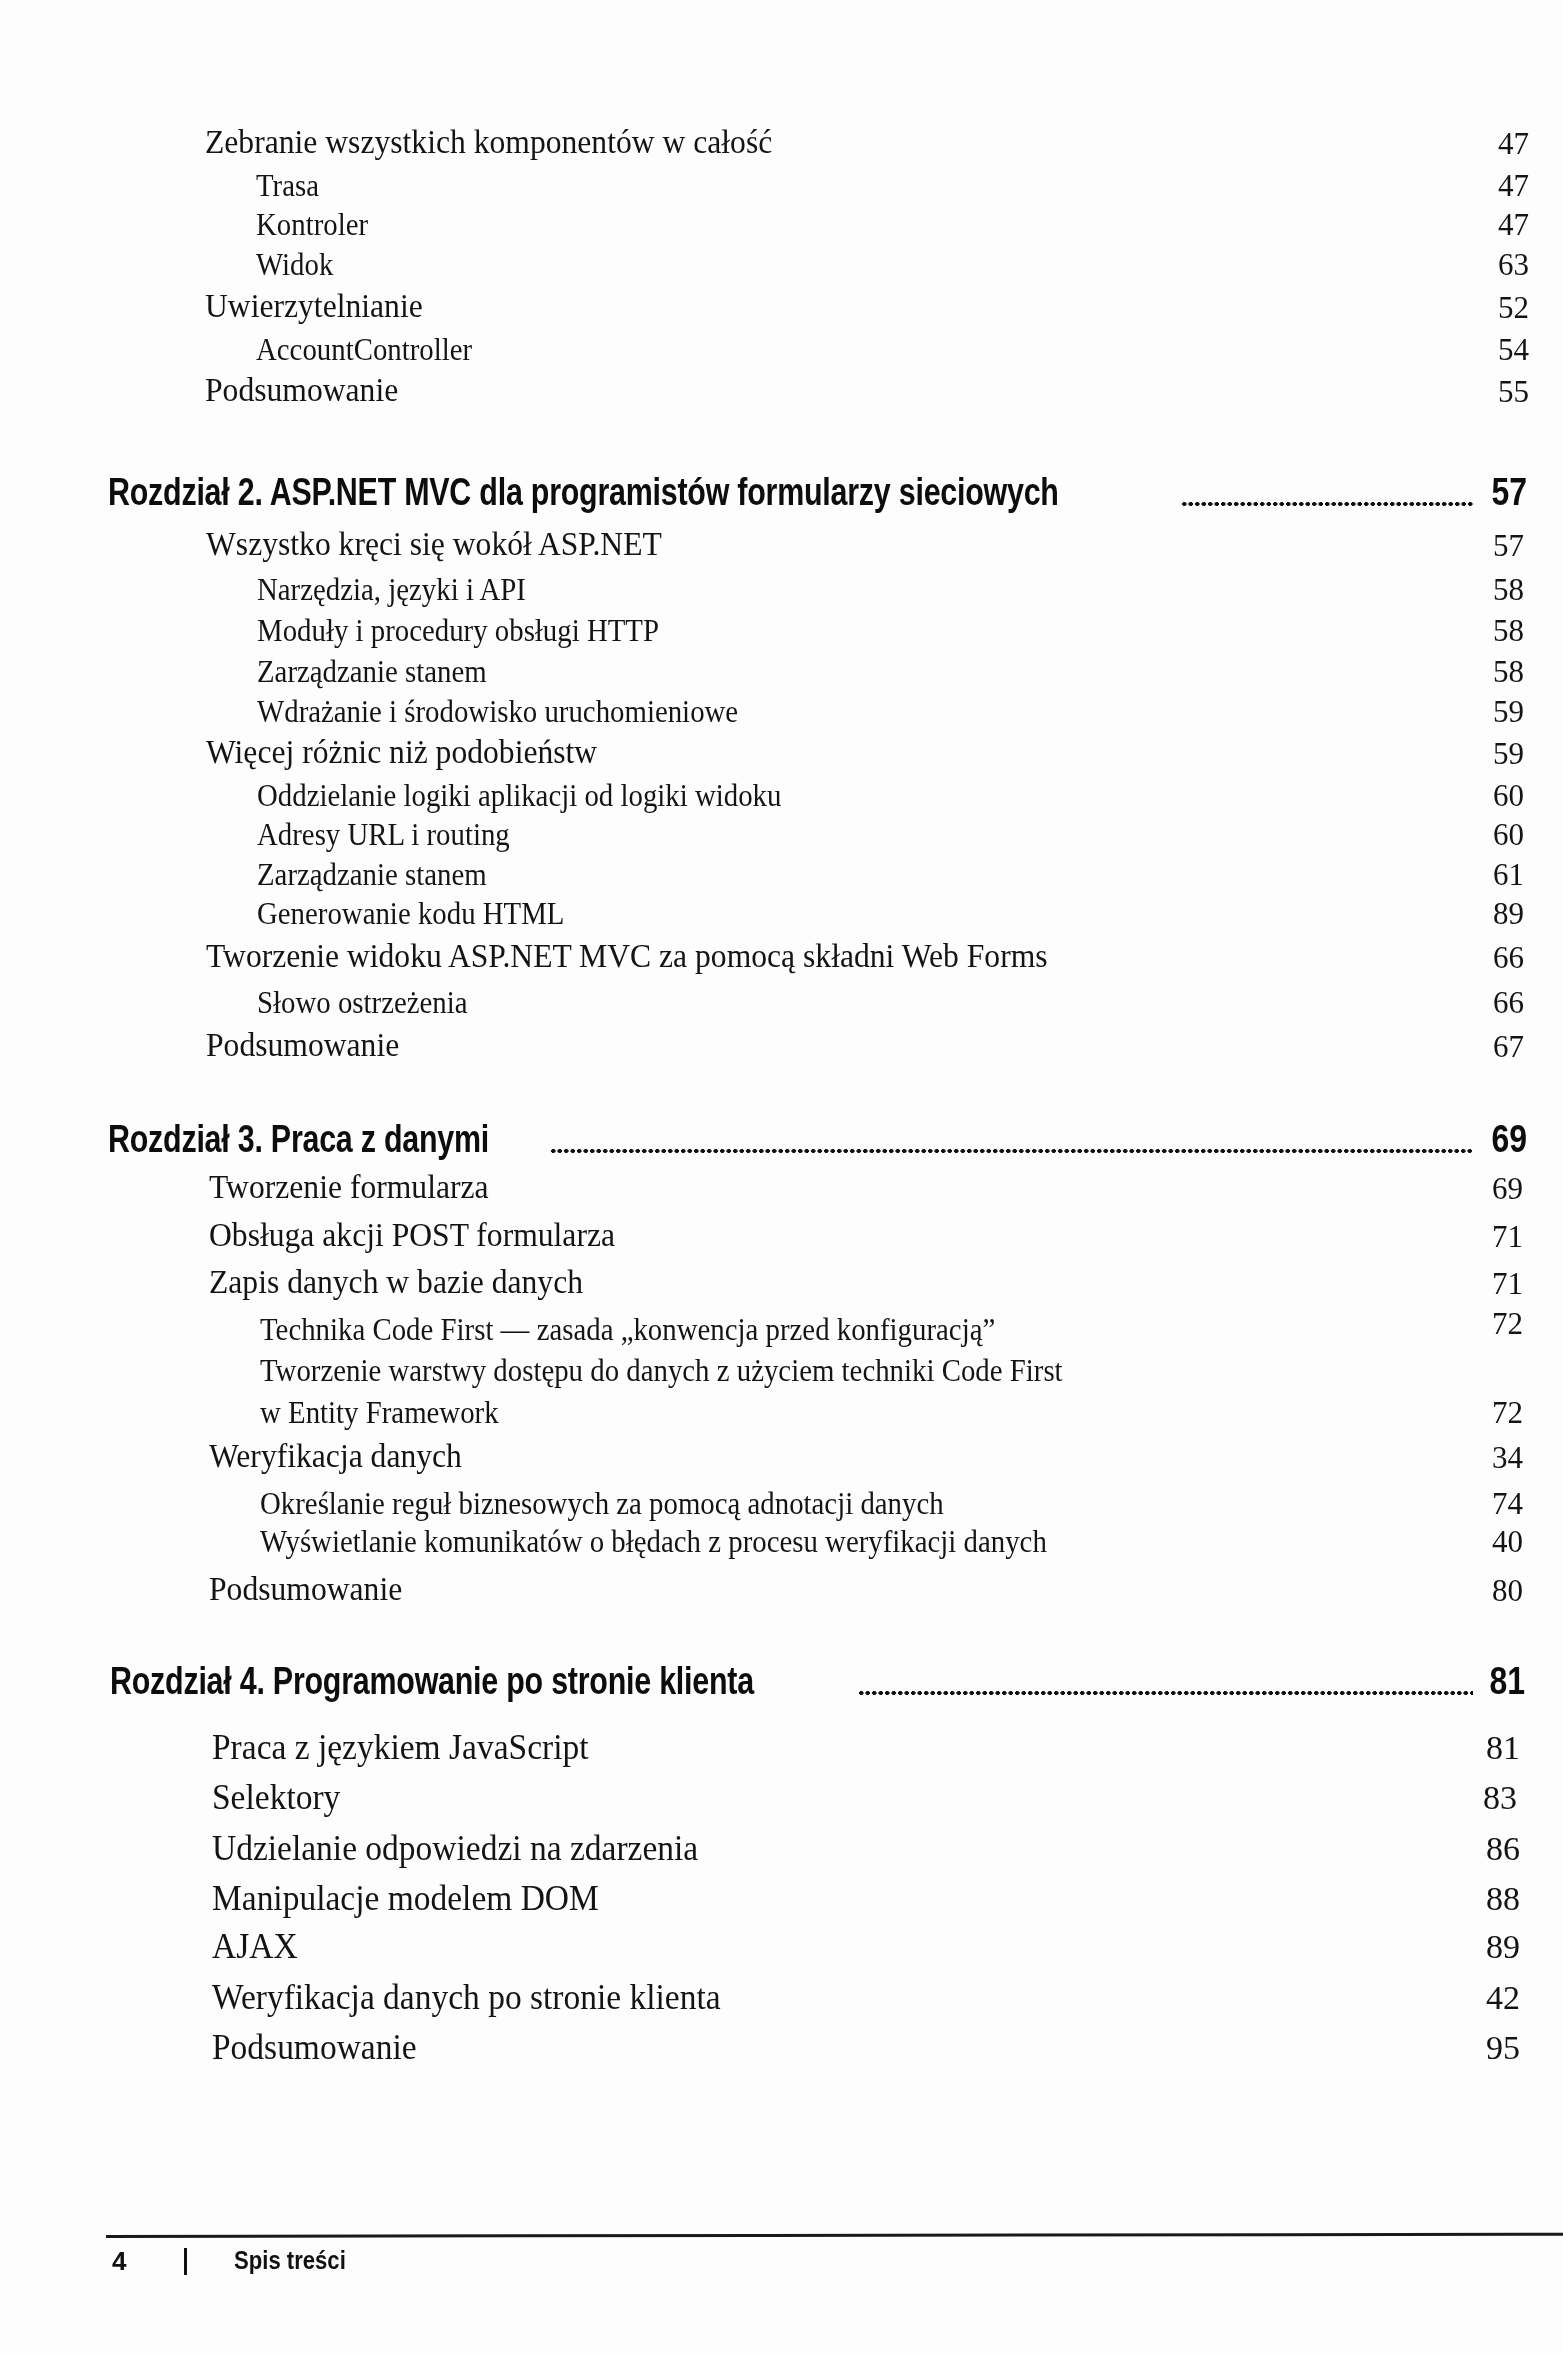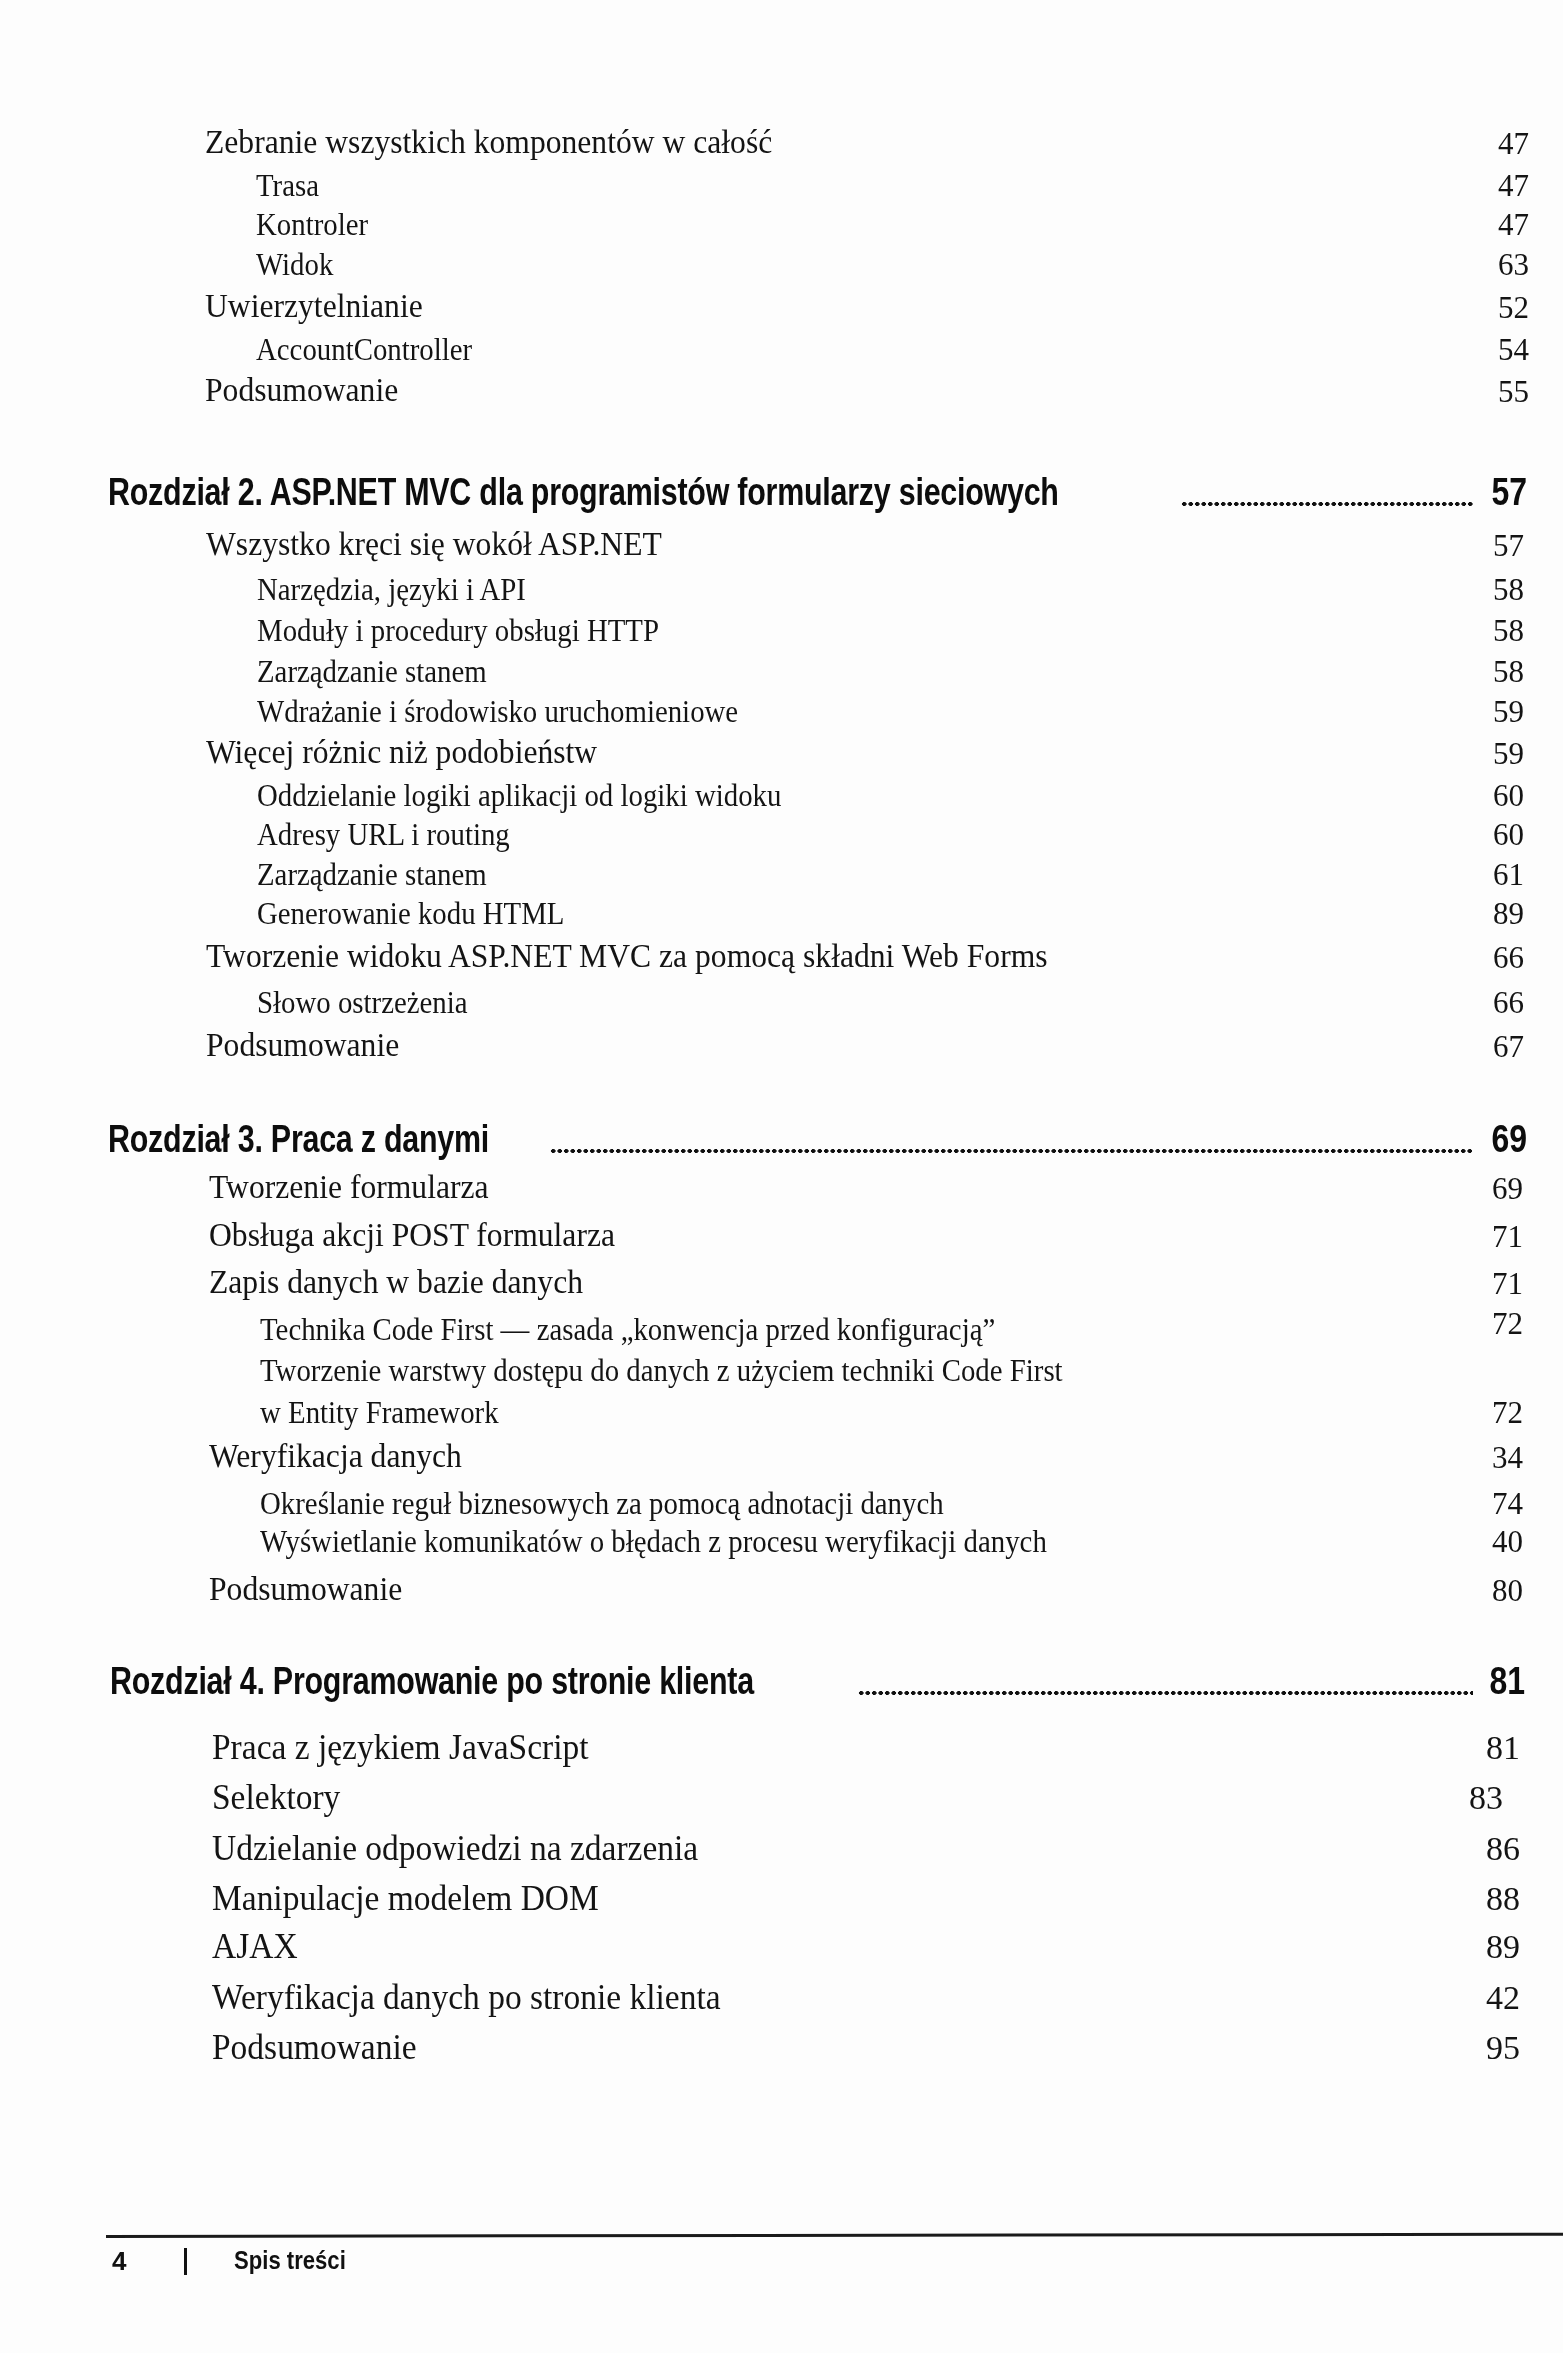--- a/index.html
+++ b/index.html
@@ -180,21 +180,21 @@
       <span class="t" style="left:110px">Rozdział 4. Programowanie po stronie klienta</span>
       <span class="dots" style="left:858px; width:615px"></span>
       <span class="p" style="right:38px">81</span>
     </div>
     <div class="row serif big" style="top:1765px">
       <span class="t" style="left:212px">Praca z językiem JavaScript</span>
       <span class="p" style="right:43px">81</span>
     </div>
     <div class="row serif big" style="top:1815px">
       <span class="t" style="left:212px">Selektory</span>
-      <span class="p" style="right:60px">83</span>
+      <span class="p" style="right:46px">83</span>
     </div>
     <div class="row serif big" style="top:1866px">
       <span class="t" style="left:212px">Udzielanie odpowiedzi na zdarzenia</span>
       <span class="p" style="right:43px">86</span>
     </div>
     <div class="row serif big" style="top:1916px">
       <span class="t" style="left:212px">Manipulacje modelem DOM</span>
       <span class="p" style="right:43px">88</span>
     </div>
     <div class="row serif big" style="top:1964px">

